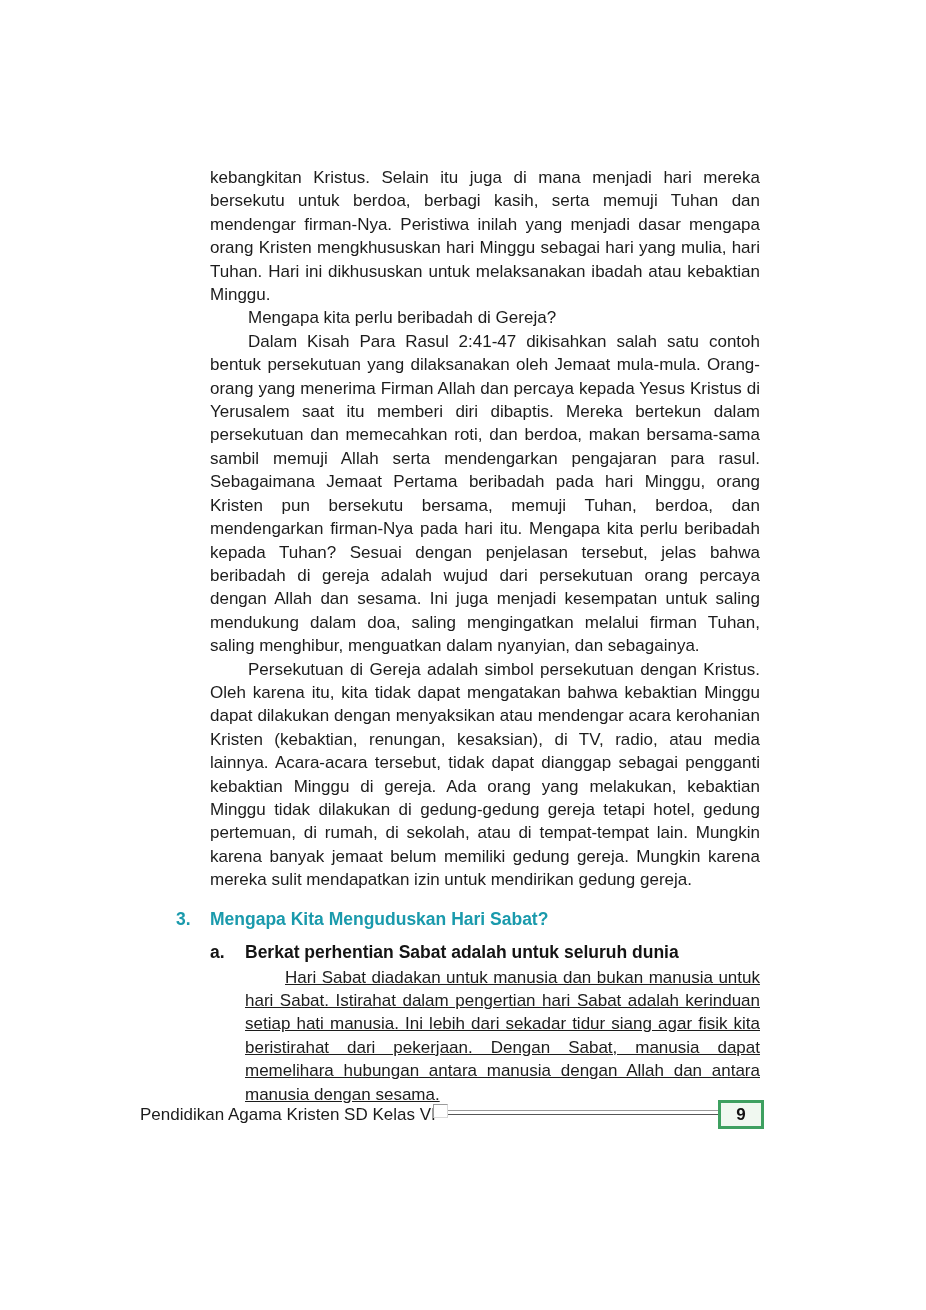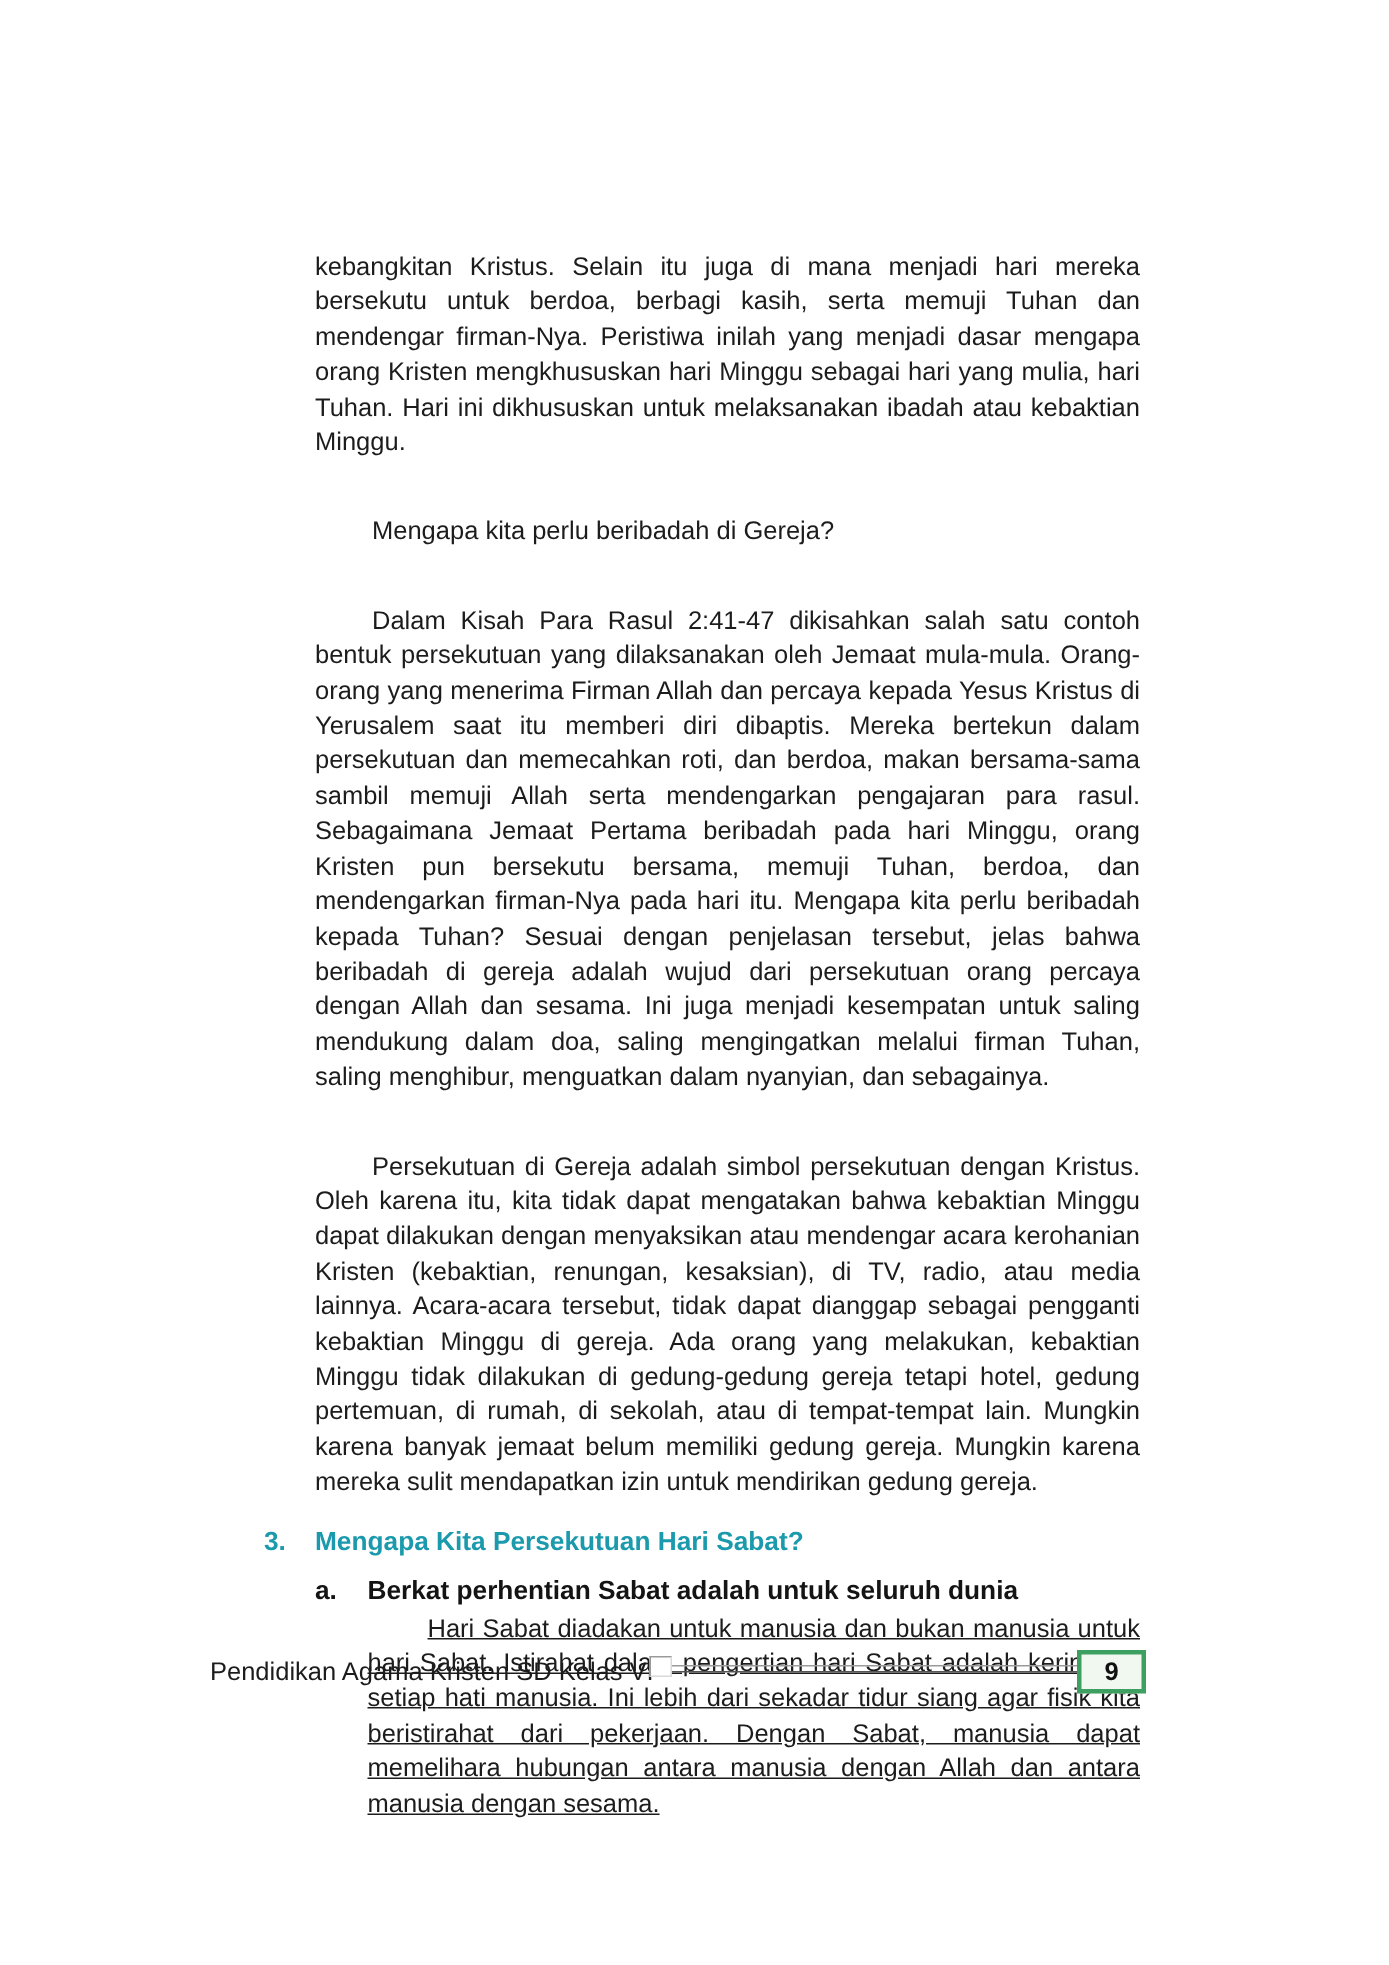--- a/index.html
+++ b/index.html
@@ -28,21 +28,20 @@
     width: 584px;
   }
   .body-para {
     margin: 0 0 0 34px;
     font-size: 17px;
     line-height: 23.4px;
     text-align: justify;
   }
   .body-para.indent {
     text-indent: 38px;
-    margin-top: 36px;
   }
   .section-heading {
     display: flex;
     margin-top: 16px;
     margin-bottom: 10px;
     font-weight: bold;
     font-size: 17.5px;
     line-height: 23px;
     color: #1a9aac;
   }
@@ -136,21 +135,21 @@
     <p class="body-para">kebangkitan Kristus. Selain itu juga di mana menjadi hari mereka bersekutu untuk berdoa, berbagi kasih, serta memuji Tuhan dan mendengar firman-Nya. Peristiwa inilah yang menjadi dasar mengapa orang Kristen mengkhususkan hari Minggu sebagai hari yang mulia, hari Tuhan. Hari ini dikhususkan untuk melaksanakan ibadah atau kebaktian Minggu.</p>
 
     <p class="body-para indent">Mengapa kita perlu beribadah di Gereja?</p>
 
     <p class="body-para indent">Dalam Kisah Para Rasul 2:41-47 dikisahkan salah satu contoh bentuk persekutuan yang dilaksanakan oleh Jemaat mula-mula. Orang-orang yang menerima Firman Allah dan percaya kepada Yesus Kristus di Yerusalem saat itu memberi diri dibaptis. Mereka bertekun dalam persekutuan dan memecahkan roti, dan berdoa, makan bersama-sama sambil memuji Allah serta mendengarkan pengajaran para rasul. Sebagaimana Jemaat Pertama beribadah pada hari Minggu, orang Kristen pun bersekutu bersama, memuji Tuhan, berdoa, dan mendengarkan firman-Nya pada hari itu. Mengapa kita perlu beribadah kepada Tuhan? Sesuai dengan penjelasan tersebut, jelas bahwa beribadah di gereja adalah wujud dari persekutuan orang percaya dengan Allah dan sesama. Ini juga menjadi kesempatan untuk saling mendukung dalam doa, saling mengingatkan melalui firman Tuhan, saling menghibur, menguatkan dalam nyanyian, dan sebagainya.</p>
 
     <p class="body-para indent">Persekutuan di Gereja adalah simbol persekutuan dengan Kristus. Oleh karena itu, kita tidak dapat mengatakan bahwa kebaktian Minggu dapat dilakukan dengan menyaksikan atau mendengar acara kerohanian Kristen (kebaktian, renungan, kesaksian), di TV, radio, atau media lainnya. Acara-acara tersebut, tidak dapat dianggap sebagai pengganti kebaktian Minggu di gereja. Ada orang yang melakukan, kebaktian Minggu tidak dilakukan di gedung-gedung gereja tetapi hotel, gedung pertemuan, di rumah, di sekolah, atau di tempat-tempat lain. Mungkin karena banyak jemaat belum memiliki gedung gereja. Mungkin karena mereka sulit mendapatkan izin untuk mendirikan gedung gereja.</p>
 
     <div class="section-heading">
       <span class="num">3.</span>
-      <span>Mengapa Kita Persekutuan Hari Sabat?</span>
+      <span>Mengapa Kita Menguduskan Hari Sabat?</span>
     </div>
 
     <div class="subsection">
       <div class="subsection-heading">
         <span class="letter">a.</span>
         <span>Berkat perhentian Sabat adalah untuk seluruh dunia</span>
       </div>
       <p class="subsection-para">Hari Sabat diadakan untuk manusia dan bukan manusia untuk hari Sabat. Istirahat dalam pengertian hari Sabat adalah kerinduan setiap hati manusia. Ini lebih dari sekadar tidur siang agar fisik kita beristirahat dari pekerjaan. Dengan Sabat, manusia dapat memelihara hubungan antara manusia dengan Allah dan antara manusia dengan sesama.</p>
     </div>
 

